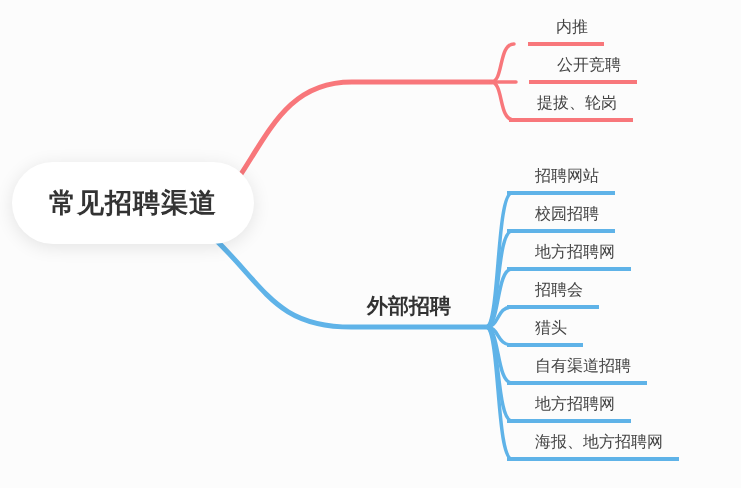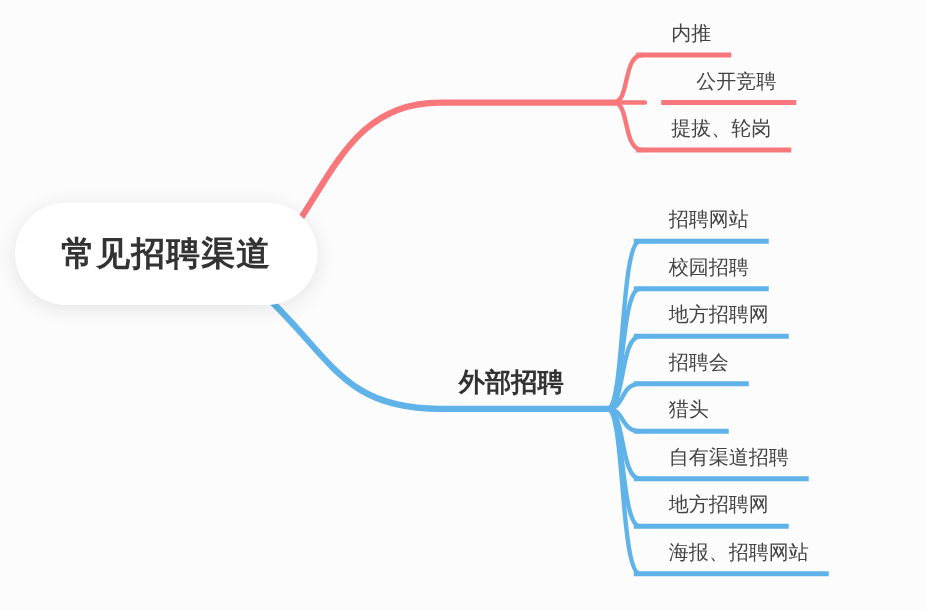--- a/index.html
+++ b/index.html
@@ -58,26 +58,26 @@
     <path class="fork" d="M 486 327 C 500 327, 496 345, 512 345" stroke="#5fb3e8"></path>
     <path class="fork" d="M 486 327 C 500 327, 496 383, 512 383" stroke="#5fb3e8"></path>
     <path class="fork" d="M 486 327 C 500 327, 496 421, 512 421" stroke="#5fb3e8"></path>
     <path class="fork" d="M 486 327 C 500 327, 496 459, 512 459" stroke="#5fb3e8"></path>
   </svg>
 
   <div class="root-node">常见招聘渠道</div>
 
   <div class="branch-label" style="left:367px;top:292px;text-align:right;">外部招聘</div>
 
-  <div class="child" style="left: 509px; top: 12px; border-bottom-color: rgb(248, 119, 123); font-family: Liberation Serif, serif;">内推</div>
+  <div class="child" style="left: 528px; top: 12px; border-bottom-color: rgb(248, 119, 123); font-family: Liberation Serif, serif;">内推</div>
   <div class="child" style="left: 529px; top: 50px; border-bottom-color: rgb(248, 119, 123); text-align: center;">公开竞聘</div>
   <div class="child" style="left: 509px; top: 88px; border-bottom-color: rgb(248, 119, 123);">提拔、轮岗</div>
 
   <div class="child" style="left: 507px; top: 161px; border-bottom-color: rgb(95, 179, 232);">招聘网站</div>
   <div class="child" style="left: 507px; top: 199px; border-bottom-color: rgb(95, 179, 232);">校园招聘</div>
   <div class="child" style="left: 507px; top: 237px; border-bottom-color: rgb(95, 179, 232); text-align: center;">地方招聘网</div>
   <div class="child" style="left: 507px; top: 275px; border-bottom-color: rgb(95, 179, 232);">招聘会</div>
   <div class="child" style="left: 507px; top: 313px; border-bottom-color: rgb(95, 179, 232);">猎头</div>
   <div class="child" style="left: 507px; top: 351px; border-bottom-color: rgb(95, 179, 232);">自有渠道招聘</div>
   <div class="child" style="left: 507px; top: 389px; border-bottom-color: rgb(95, 179, 232);">地方招聘网</div>
-  <div class="child" style="left: 507px; top: 427px; border-bottom-color: rgb(95, 179, 232);">海报、招聘网站</div>
+  <div class="child" style="left: 507px; top: 427px; border-bottom-color: rgb(95, 179, 232);">海报、地方招聘网</div>
 
 </div>
 
 </body></html>

